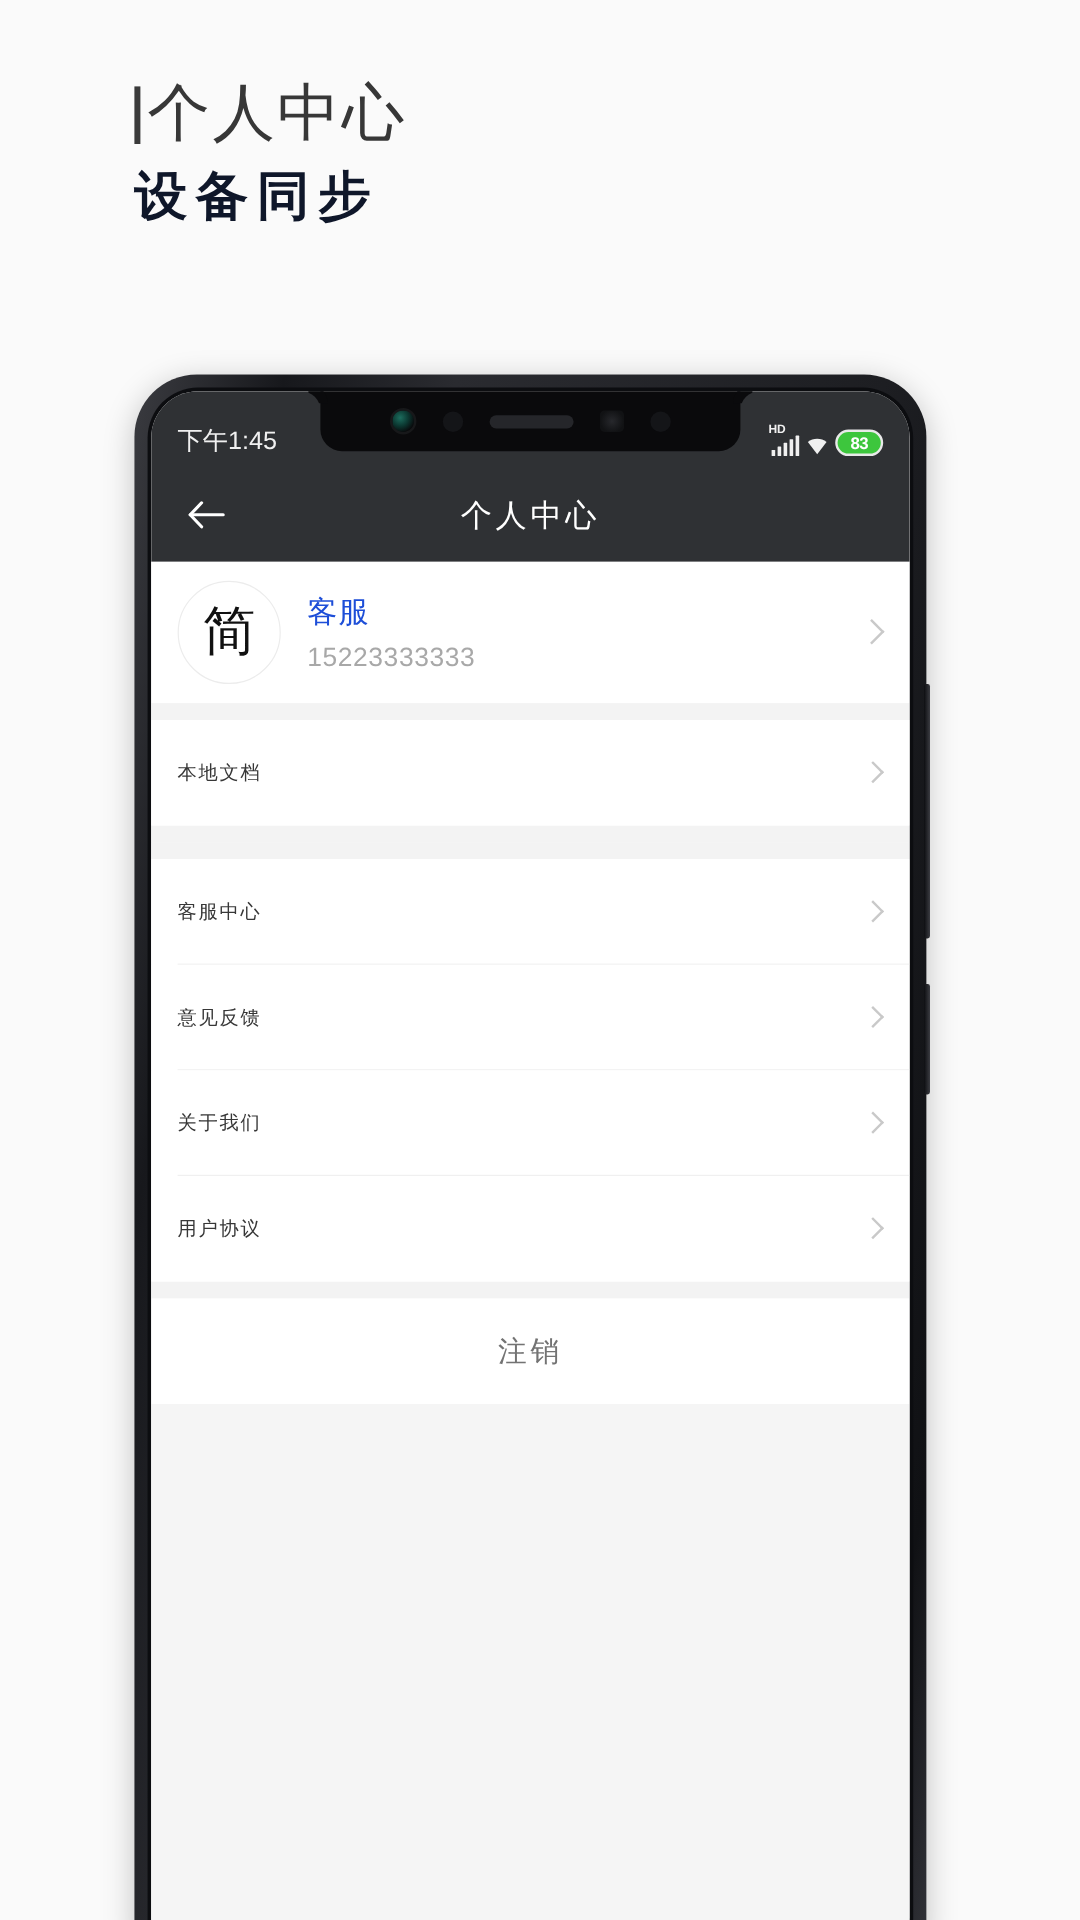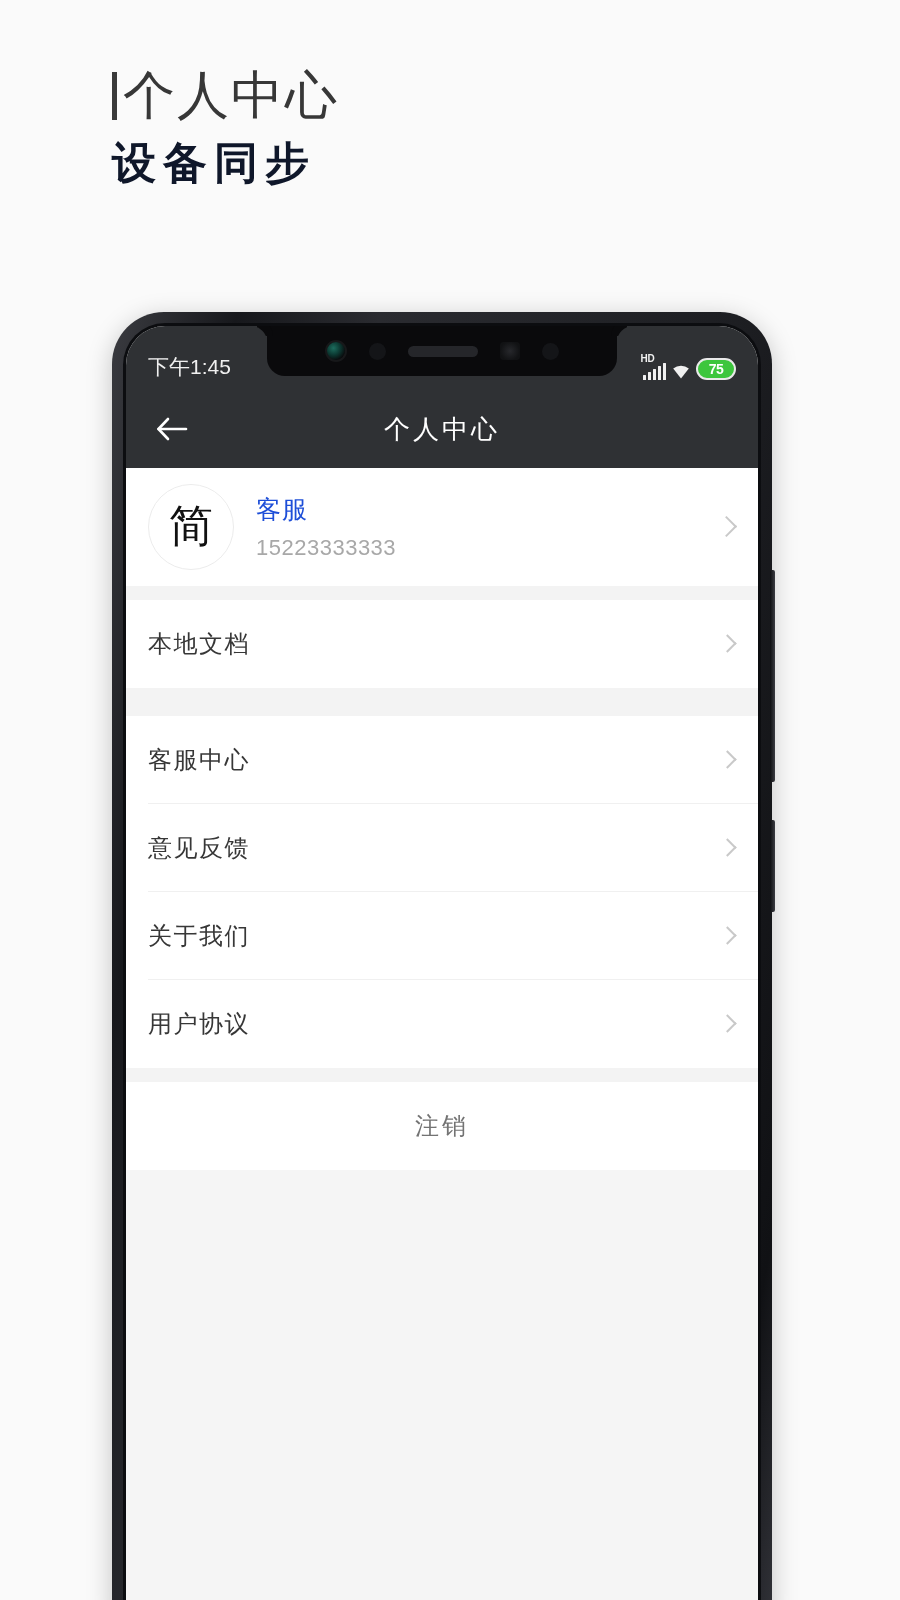--- a/index.html
+++ b/index.html
@@ -327,21 +327,21 @@
     content: "";
     position: absolute;
     left: 22px;
     right: 0;
     bottom: 0;
     height: 1px;
     background: #f0f0f0;
   }
   .row-label {
     flex: 1;
-    font-size: 24px;
+    font-size: 16px;
     color: #373737;
     letter-spacing: 1.5px;
   }
 
   .chev {
     flex: none;
     width: 14px;
     height: 24px;
     position: relative;
   }
@@ -421,21 +421,21 @@
                 <i></i>
                 <i></i>
             </span>
           </span>
           <span style="display:flex;align-items:flex-end;height:24px;">
             <svg width="26" height="20" viewBox="0 0 26 20" aria-hidden="true">
               <path d="M13 18.5 L5.2 8.4 A12.4 12.4 0 0 1 20.8 8.4 Z" fill="#f0f0f0"></path>
             </svg>
           </span>
           <span class="battery">
-            <span>75</span>
+            <span>83</span>
           </span>
         </div>
       </div>
 
       <div class="app-bar">
         <div class="back-btn">
           <svg width="34" height="26" viewBox="0 0 34 26" aria-hidden="true">
             <path d="M13 3 L3.5 13 L13 23" fill="none" stroke="#ffffff" stroke-width="2.6" stroke-linecap="round" stroke-linejoin="round"></path>
             <path d="M3.5 13 H31" fill="none" stroke="#ffffff" stroke-width="2.6" stroke-linecap="round"></path>
           </svg>

